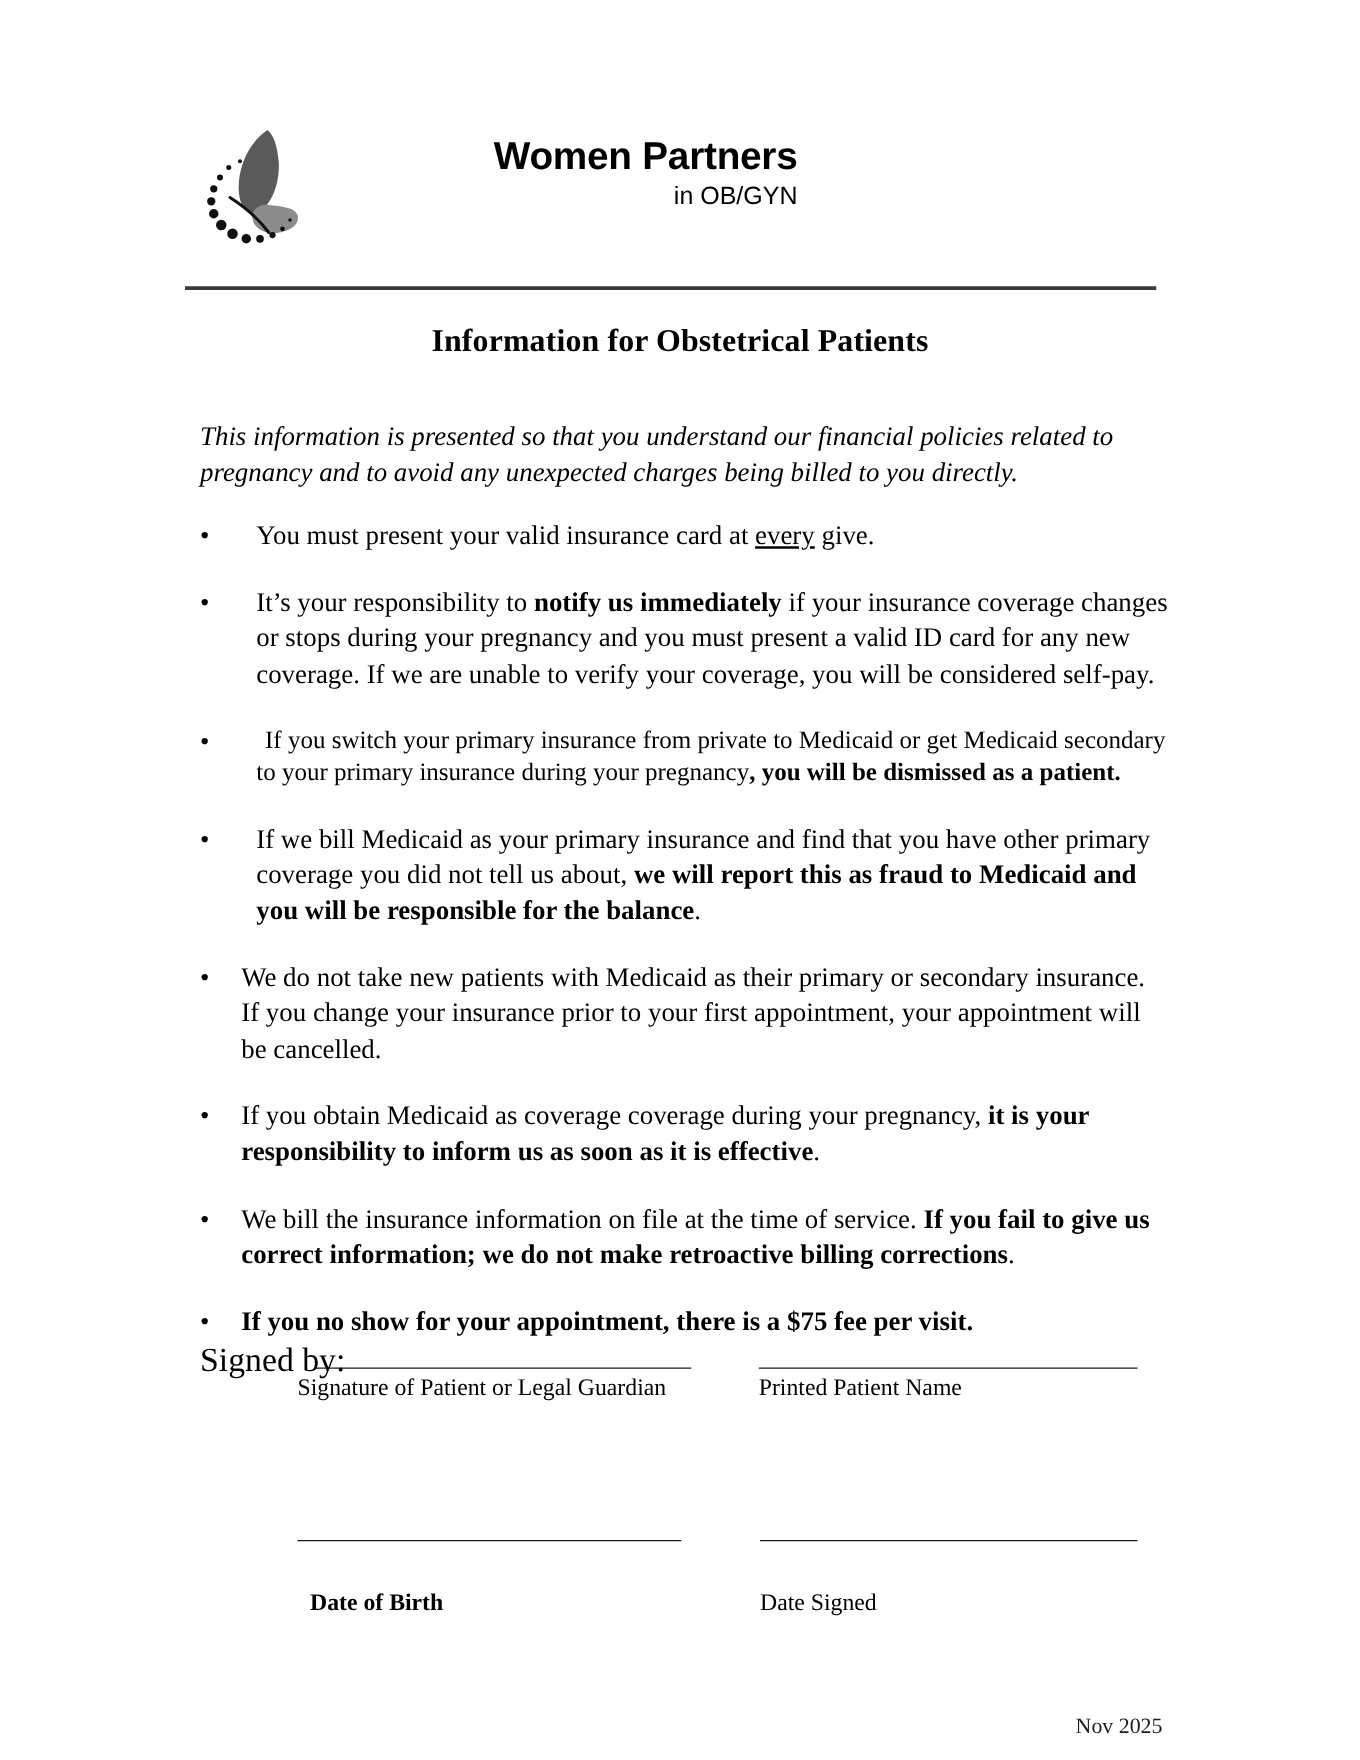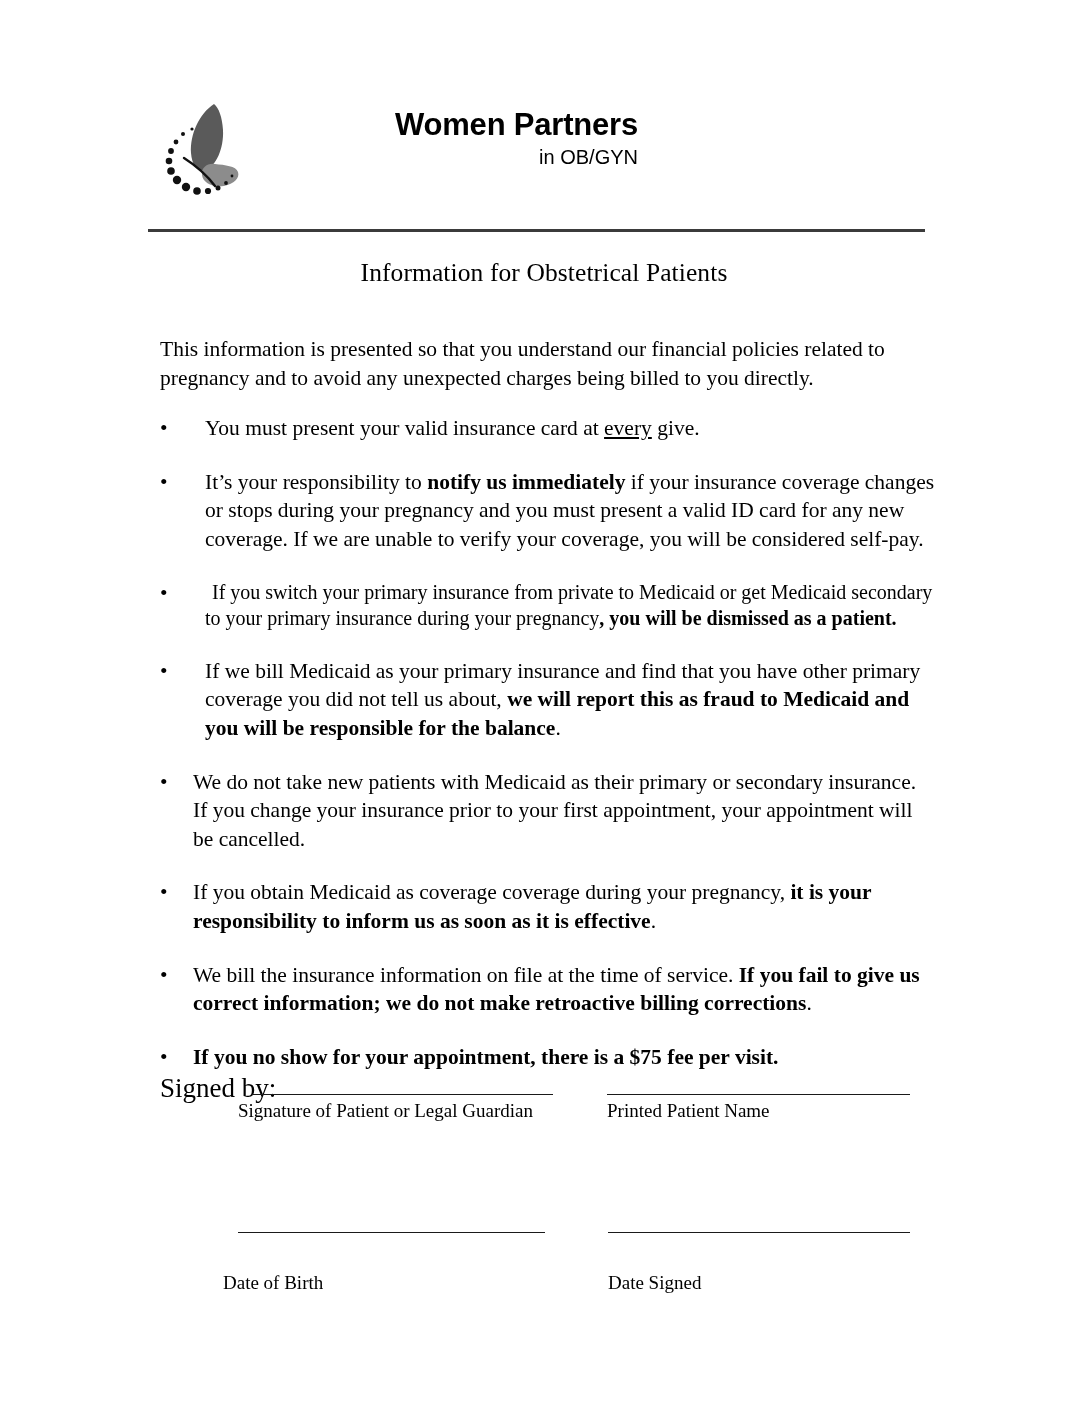--- a/index.html
+++ b/index.html
@@ -72,36 +72,37 @@
   }
 
   
   .doc-title {
     position: absolute;
     left: 0;
     top: 210px;
     width: 1088px;
     text-align: center;
     font-size: 25.5px;
-    font-weight: normal;
+    font-weight: bold;
     letter-spacing: 0.1px;
   }
 
   
   .body-area {
     position: absolute;
     left: 160px;
     top: 287px;
     width: 775px;
   }
   .intro {
     font-size: 21.5px;
     line-height: 1.33;
     margin: 0 0 22px 0;
     max-width: 742px;
+    font-style: italic;
   }
 
   ul.bullets {
     list-style: none;
     margin: 0;
     padding: 0;
   }
   ul.bullets > li {
     position: relative;
     font-size: 21.5px;
@@ -177,21 +178,21 @@
   .sig-cap.c1 { left: 78px; }
   .sig-cap.c2 { left: 447px; text-align: right; }
 
   .sig-row2 {
     position: relative;
     margin-top: 62px;
     height: 90px;
   }
   .sig-line.l2 { left: 78px; top: 40px; width: 307px; }
   .sig-line.r2 { left: 448px; top: 40px; width: 302px; }
-  .sig-cap.c3 { left: 63px; top: 80px; }
+  .sig-cap.c3 { left: 88px; top: 80px; font-weight: bold; }
   .sig-cap.c4 { left: 448px; top: 80px; }
 
   
   .footer-date {
     position: absolute;
     left: 0;
     top: 1322px;
     width: 930px;
     text-align: right;
     font-size: 17.5px;
@@ -301,14 +302,15 @@
 
     <div class="sig-row2">
       <span class="sig-line l2"></span>
       <span class="sig-line r2"></span>
       <span class="sig-cap c3">Date of Birth</span>
       <span class="sig-cap c4">Date Signed</span>
     </div>
 
   </div>
 
+  <div class="footer-date">Nov 2025</div>
 
 </div>
 
 </body></html>

